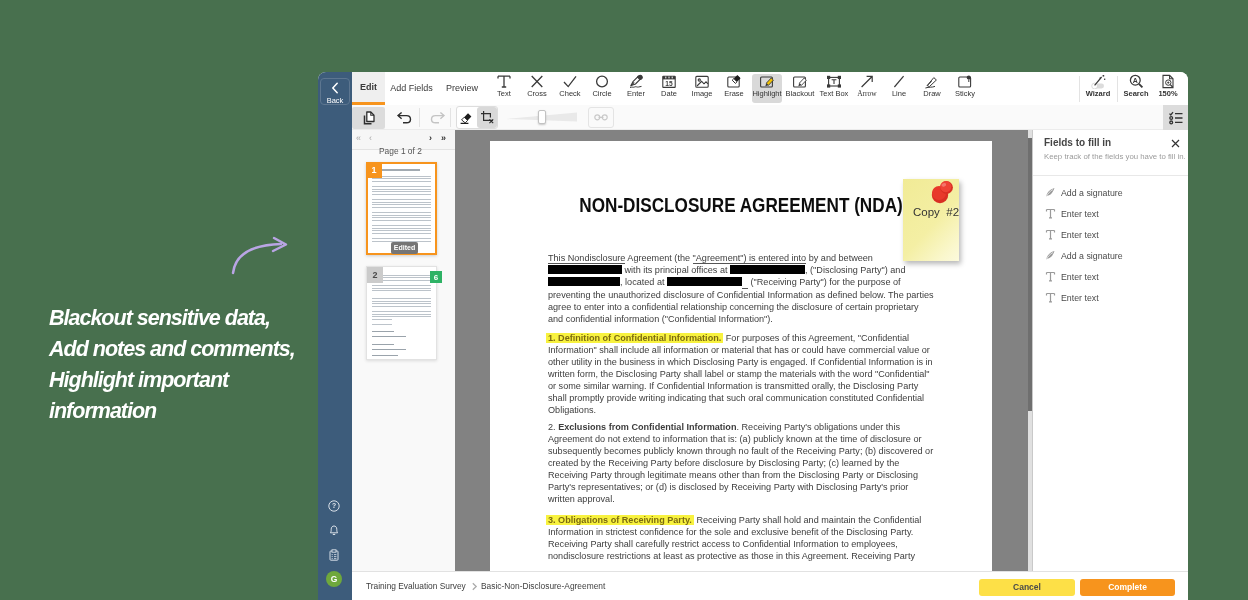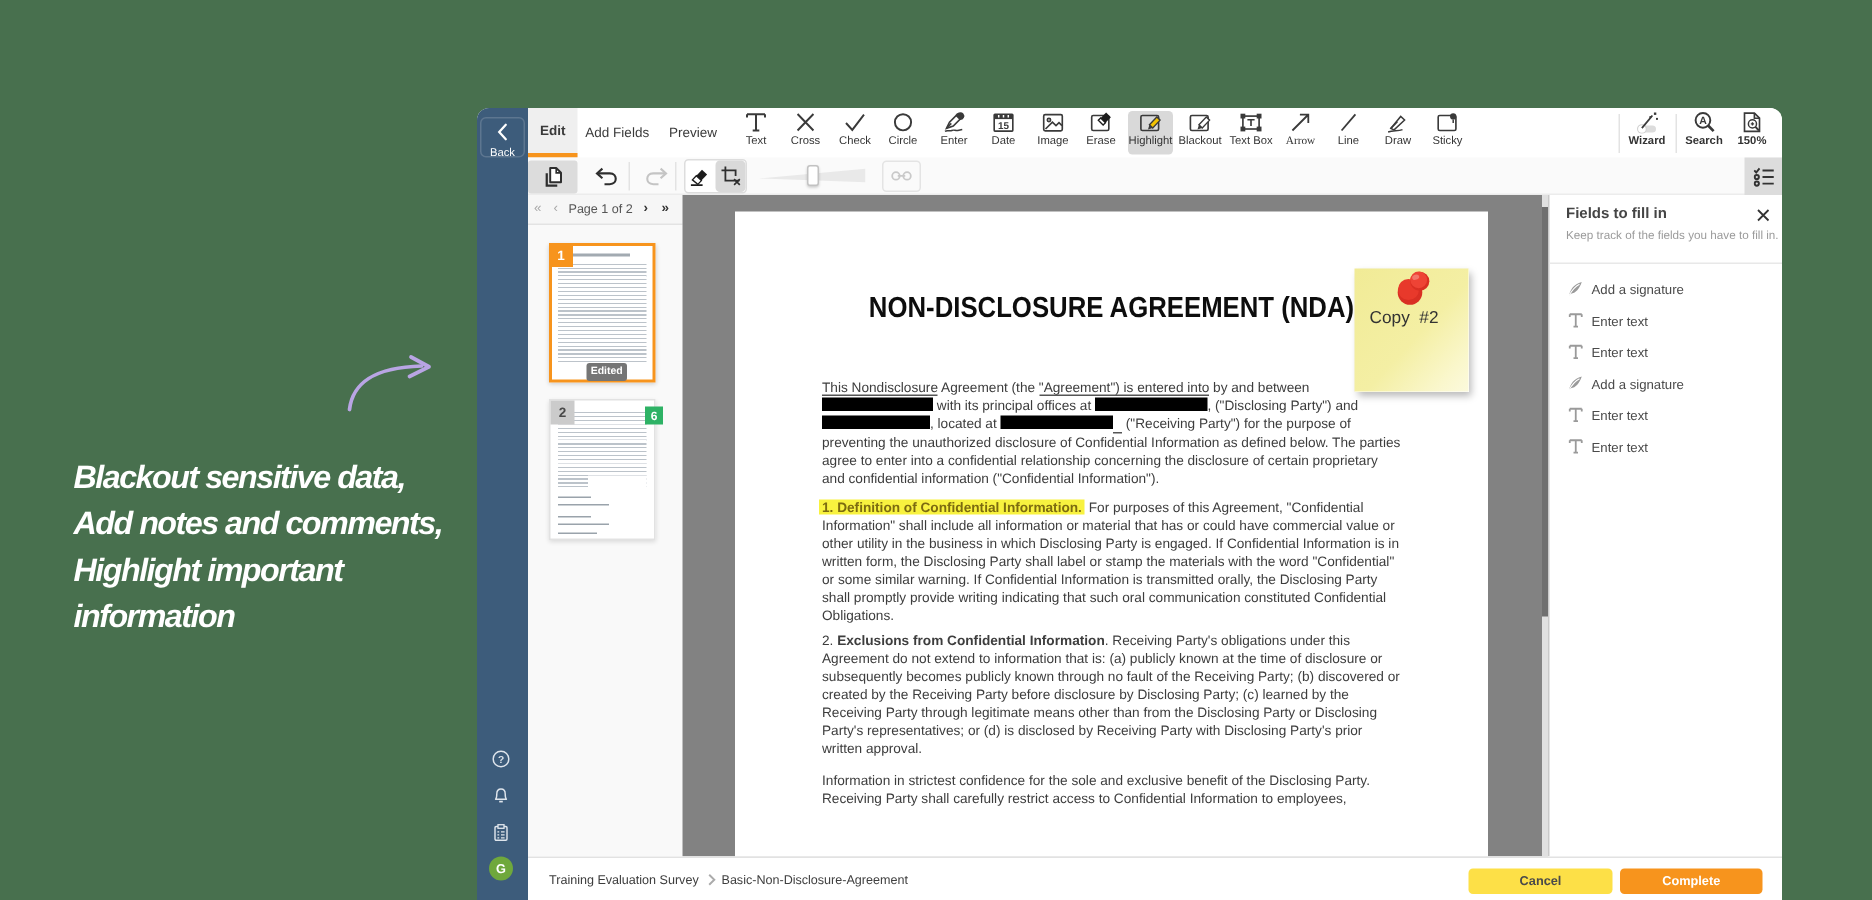--- a/index.html
+++ b/index.html
@@ -306,21 +306,21 @@
           <circle cx="2.2" cy="7" r="1.4"></circle>
           <circle cx="2.2" cy="11.4" r="1.4"></circle>
         </g>
       </svg>
     </div>
 
     <div class="thumbs" id="thumbs">
       <div class="pagenav">
         <span class="abs" style="left:4px; top:3px; font-size:9px; color:#a9a9a9; letter-spacing:-1px;">«</span>
         <span class="abs" style="left:17px; top:3px; font-size:9px; color:#a9a9a9;">‹</span>
-        <span class="abs" style="left:27px; top:4px; font-size:8.4px; color:#555;">Page 1 of 2</span>
+        <span class="abs" style="left:27px; top:16px; font-size:8.4px; color:#555;">Page 1 of 2</span>
         <span class="abs" style="left:77px; top:3px; font-size:9px; color:#333; font-weight:bold;">›</span>
         <span class="abs" style="left:89px; top:3px; font-size:9px; color:#333; font-weight:bold; letter-spacing:-1px;">»</span>
       </div>
 
       <div class="abs" style="left:14px; top:32px; width:71px; height:93px; background:#fff; border:2px solid #f7941d; box-shadow:0 1px 3px rgba(0,0,0,0.18);">
         <div class="abs" style="left:4px; top:5px; height:1.5px; background:#a2aab1; margin-left:8px; width:40px;"></div>
         <div class="abs" style="left:4px; top:10px; width:59px; height:68px; background:repeating-linear-gradient(#fff 0px, #fff 1.8px, #bcc3ca 1.8px, #bcc3ca 2.6px);"></div>
         <div class="abs" style="left:4px; top:20px; width:59px; height:2px; background:#fff;"></div>
         <div class="abs" style="left:4px; top:36px; width:59px; height:2px; background:#fff;"></div>
         <div class="abs" style="left:4px; top:54px; width:59px; height:2px; background:#fff;"></div>
@@ -371,27 +371,29 @@
         <div class="doc abs" style="left:58px; top:280px; width:392px; white-space:nowrap;">
           <div>2. <b>Exclusions from Confidential Information</b>. Receiving Party's obligations under this</div>
           <div>Agreement do not extend to information that is: (a) publicly known at the time of disclosure or</div>
           <div>subsequently becomes publicly known through no fault of the Receiving Party; (b) discovered or</div>
           <div>created by the Receiving Party before disclosure by Disclosing Party; (c) learned by the</div>
           <div>Receiving Party through legitimate means other than from the Disclosing Party or Disclosing</div>
           <div>Party's representatives; or (d) is disclosed by Receiving Party with Disclosing Party's prior</div>
           <div>written approval.</div>
         </div>
         <div class="doc abs" style="left:58px; top:373px; width:392px; white-space:nowrap;">
+          <div><span class="hlt">3. Obligations of Receiving Party.</span> Receiving Party shall hold and maintain the Confidential</div>
           <div>Information in strictest confidence for the sole and exclusive benefit of the Disclosing Party.</div>
           <div>Receiving Party shall carefully restrict access to Confidential Information to employees,</div>
+          <div>nondisclosure restrictions at least as protective as those in this Agreement. Receiving Party</div>
         </div>
       </div>
       <div class="abs" style="left:573px; top:0px; width:4px; height:441px; background:#e0e0e0;"></div>
       <div class="abs" style="left:573px; top:8px; width:4px; height:273px; background:#6f6f6f;"></div>
-      <div class="abs" id="sticky" style="left:448px; top:49px; width:76px; height:82px; background:linear-gradient(133deg, #f1eb96 0%, #f4efa4 55%, #faf7cc 85%, #fcfadd 100%); box-shadow:2px 3px 5px rgba(0,0,0,0.28);">
+      <div class="abs" id="sticky" style="left:448px; top:49px; width:56px; height:82px; background:linear-gradient(133deg, #f1eb96 0%, #f4efa4 55%, #faf7cc 85%, #fcfadd 100%); box-shadow:2px 3px 5px rgba(0,0,0,0.28);">
         <svg class="abs" style="left:26px; top:0px;" width="28" height="26" viewBox="0 0 28 26">
           <circle cx="11" cy="16" r="8.2" fill="#d92f23"></circle>
           <circle cx="10" cy="14" r="7" fill="#e8392b"></circle>
           <circle cx="17.5" cy="8.5" r="6.4" fill="#d92f23"></circle>
           <circle cx="16.8" cy="7.6" r="5.6" fill="#ee4335"></circle>
           <ellipse cx="14.8" cy="5.8" rx="2.4" ry="1.7" fill="#f4766b" transform="rotate(-20 14.8 5.8)"></ellipse>
         </svg>
         <div class="abs" style="left:10px; top:27px; font-size:11.5px; color:#333;">Copy&nbsp;&nbsp;#2</div>
       </div>
     </div>

